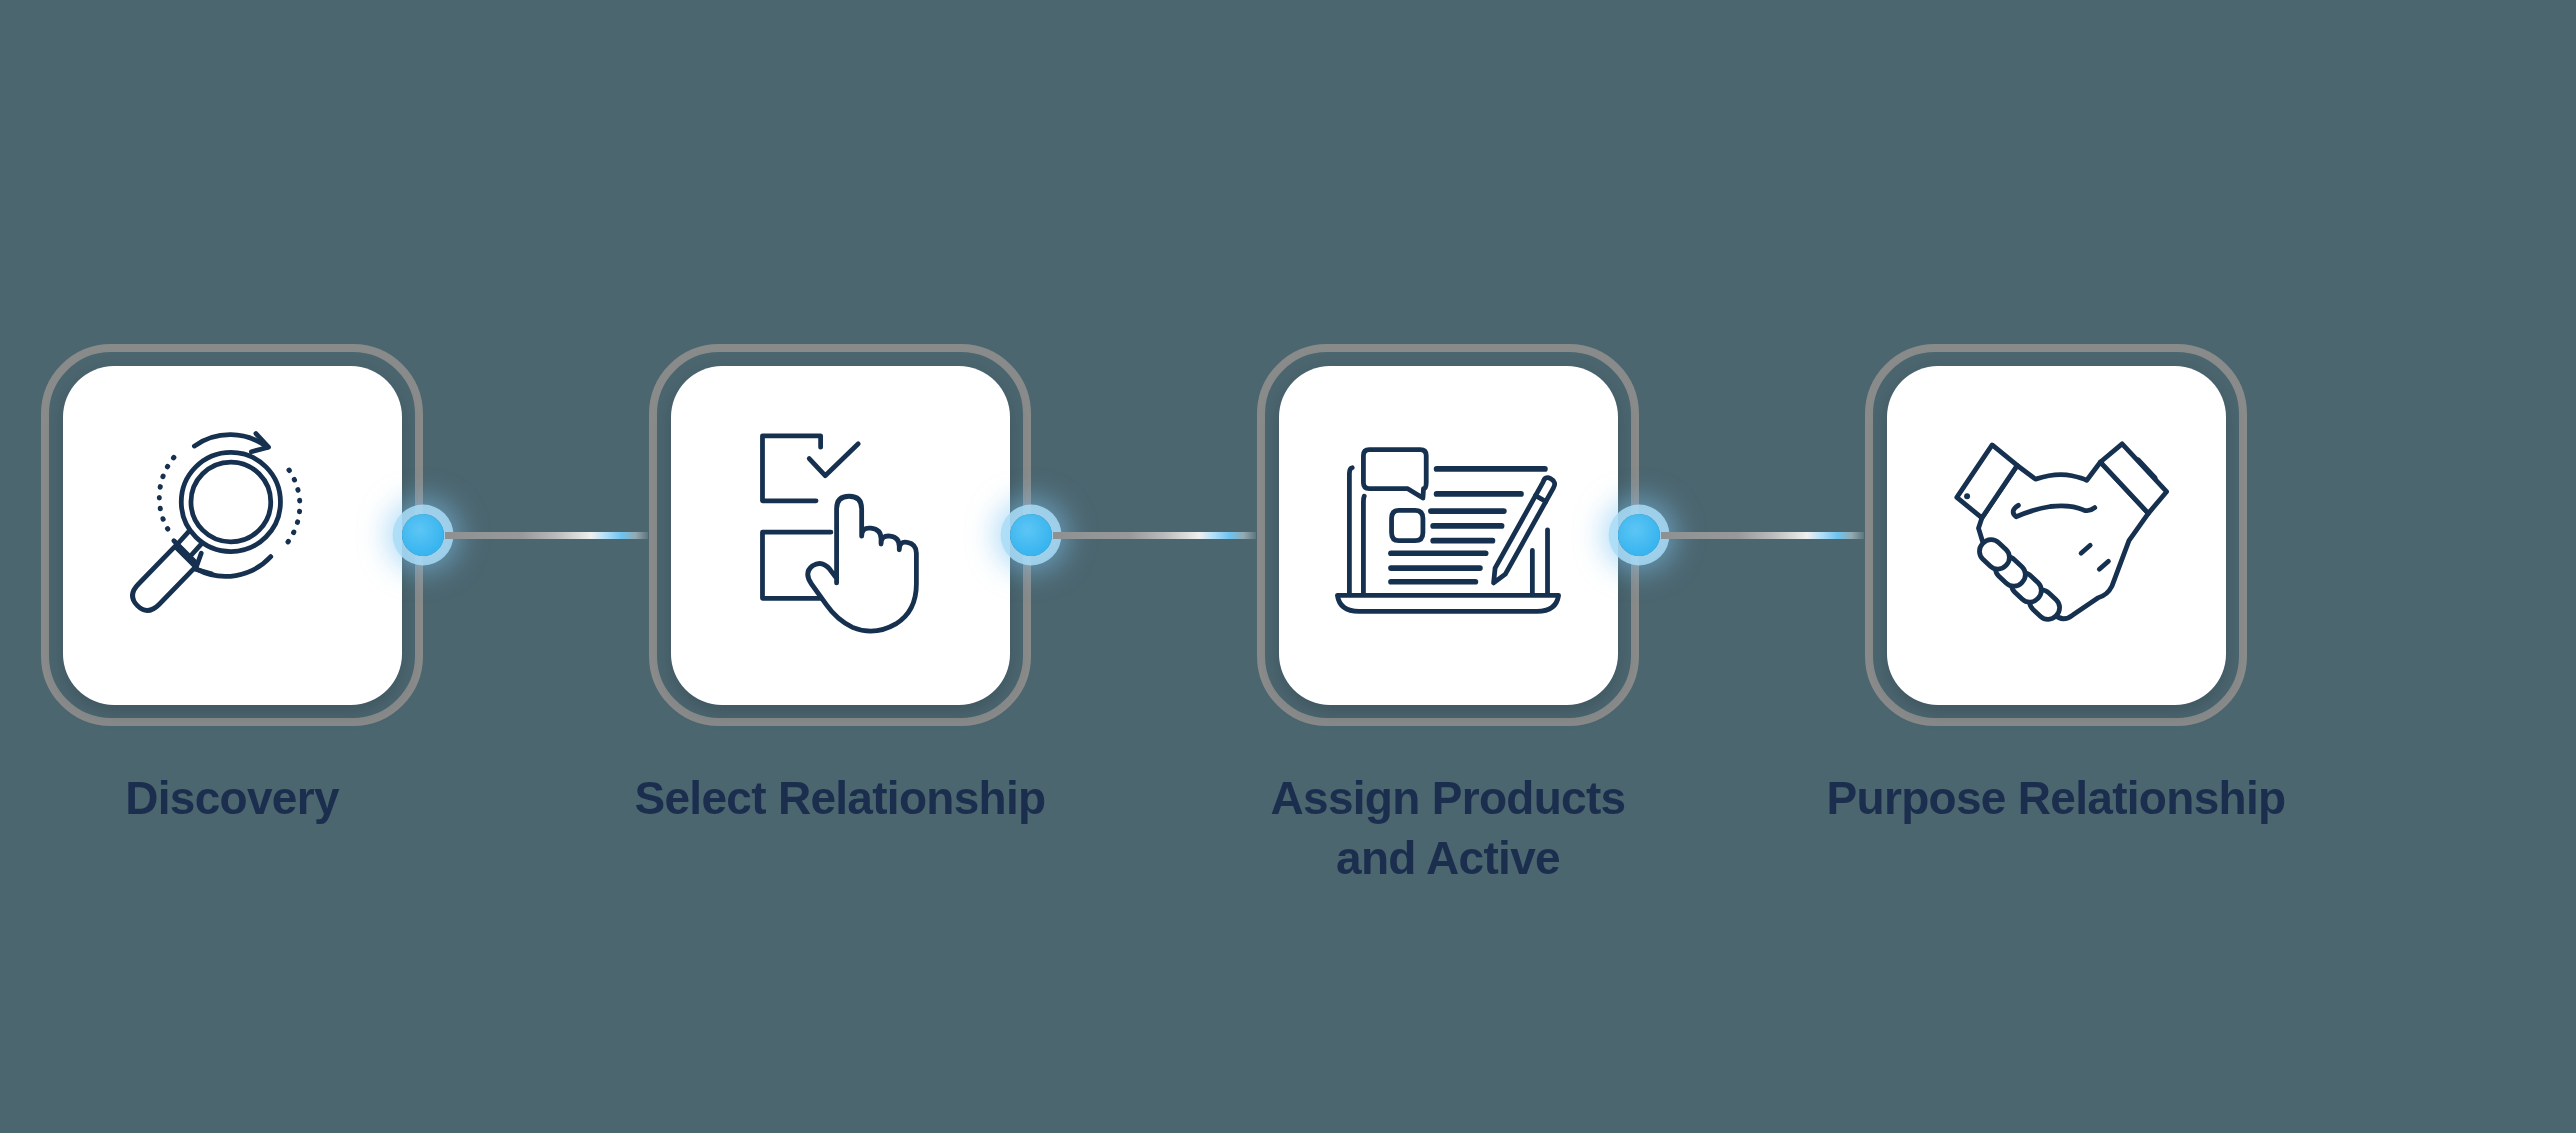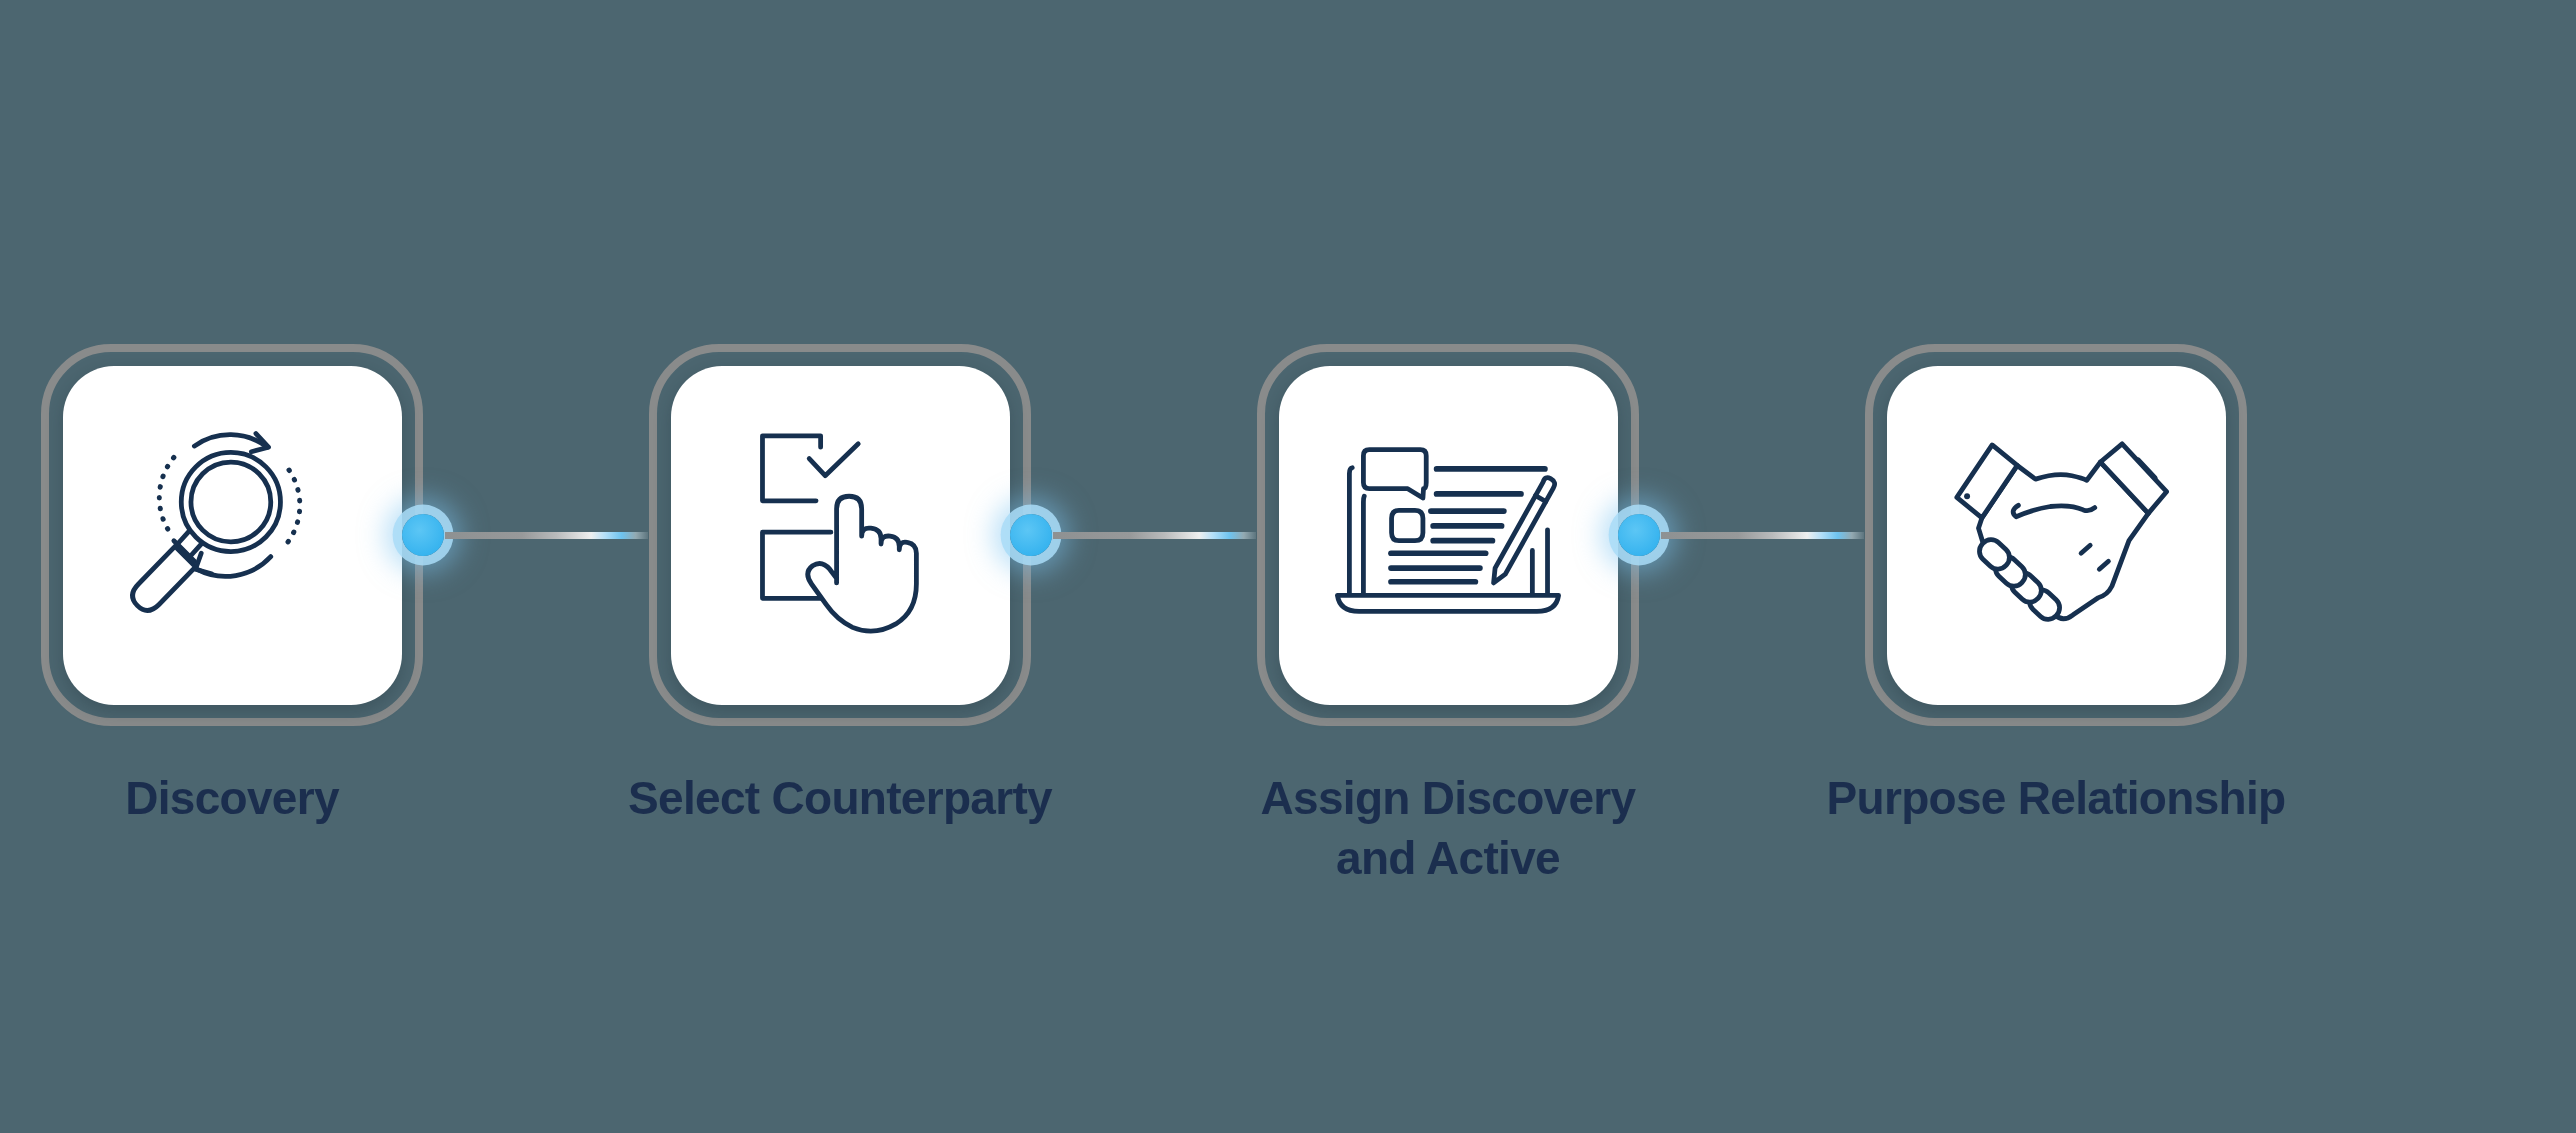--- a/index.html
+++ b/index.html
@@ -95,21 +95,21 @@
             <path class="wfill" d="M 97 142 V 77 Q 97 66 108 66 Q 119 66 119 77 V 101
               Q 119 93 127 94 Q 136 95 136 103 V 108
               Q 136 100 144 101 Q 152 102 152 110 V 113
               Q 152 105 159 106.5 Q 167 108 167 116
               V 143 Q 167 167 149 178 Q 130 189 111 181 Q 97 174 88 161
               L 75 143 Q 68 133 76 127 Q 84 122 91 130 L 97 138 Z"></path>
           </svg>
         </div>
       </div>
       <div class="label">
-        <span>Select Counterparty</span>
+        <span>Select Relationship</span>
       </div>
     </div>
 
     <div class="connector">
       <span class="dot"></span>
       <span class="cline"></span>
     </div>
 
     <div class="step">
       <div class="ring">
@@ -129,21 +129,21 @@
             <path class="tline" d="M 50 141 H 124"></path>
             <path class="wfill" d="M 64.7 59.4 H 31 Q 25.8 59.4 25.8 54 V 30.4 Q 25.8 25.2 31 25.2 H 75.7 Q 80.9 25.2 80.9 30.4 V 54 Q 80.9 59.4 78.5 59.4 L 78 67.6 Z"></path>
             <path class="wfill" d="M 57 78.4 H 71 Q 78 78.4 78 85.4 V 98 Q 78 105 71 105 H 57 Q 50.5 105 50.5 98 V 85.4 Q 50.5 78.4 57 78.4 Z"></path>
             <path class="wfill" d="M 183.5 53.4 Q 185 48 190 50.5 Q 195.5 53.5 192.5 58.6 L 150.3 134.3 L 140 142 L 141.3 129.1 Z"></path>
             <path d="M 176.8 65.4 L 185.8 70.6"></path>
             <path class="wfill" d="M 3 153 H 197 Q 195 167 178 167 H 22 Q 5 167 3 153 Z"></path>
           </svg>
         </div>
       </div>
       <div class="label">
-        <span>Assign Discovery</span>
+        <span>Assign Products</span>
         <span>and Active</span>
       </div>
     </div>
 
     <div class="connector">
       <span class="dot"></span>
       <span class="cline"></span>
     </div>
 
     <div class="step">

